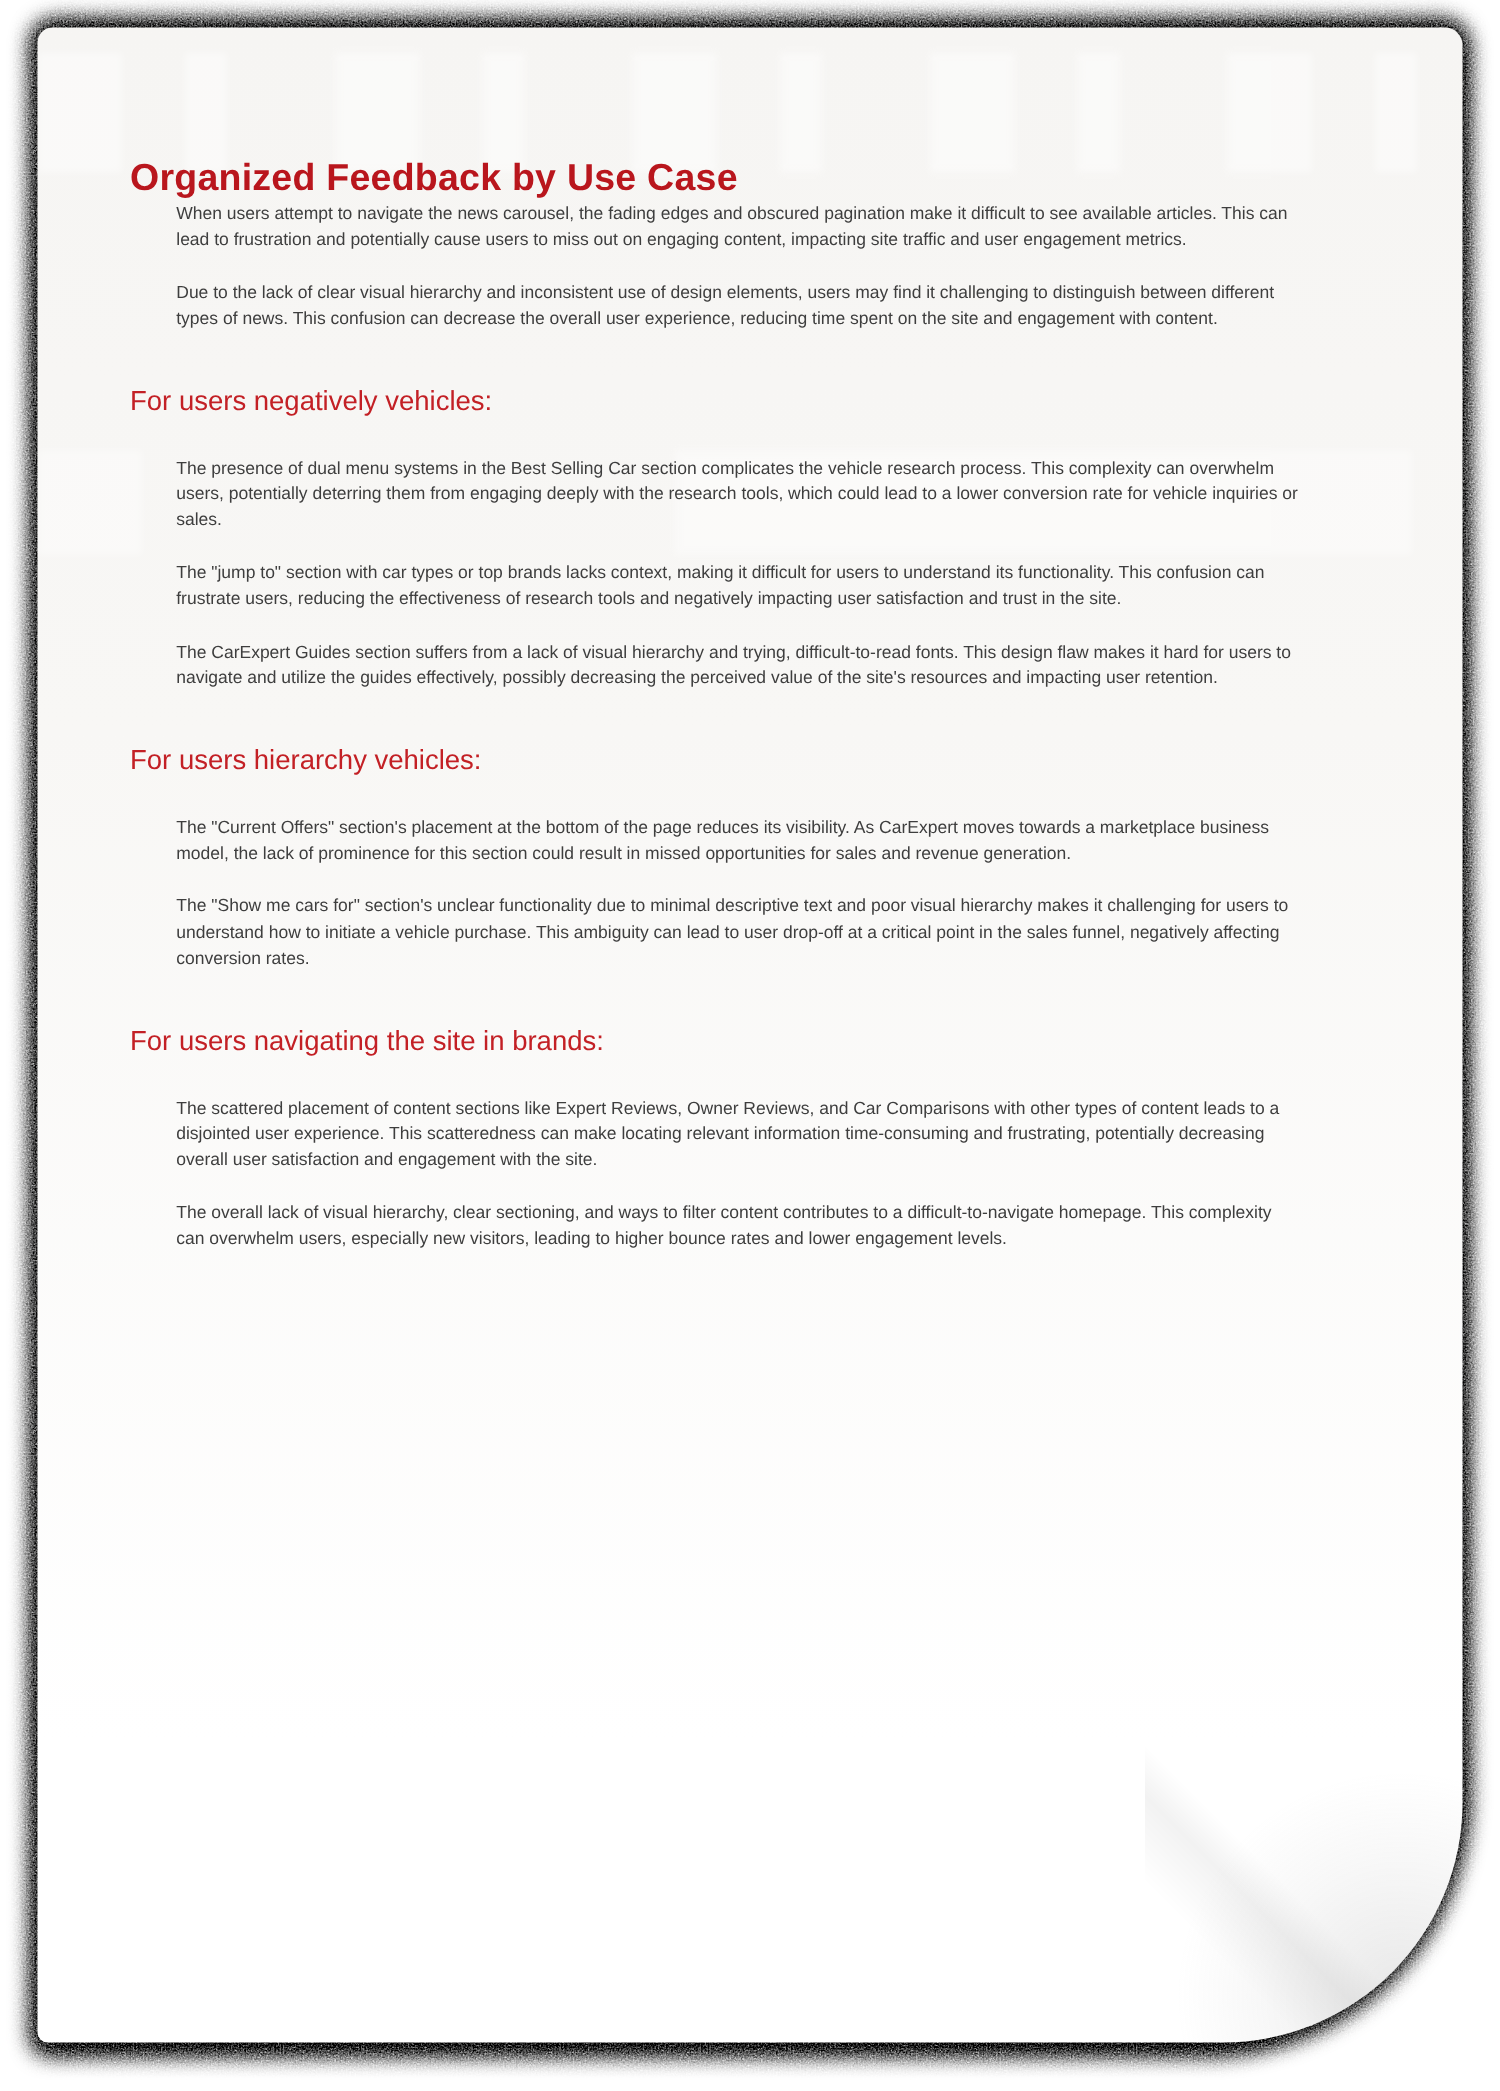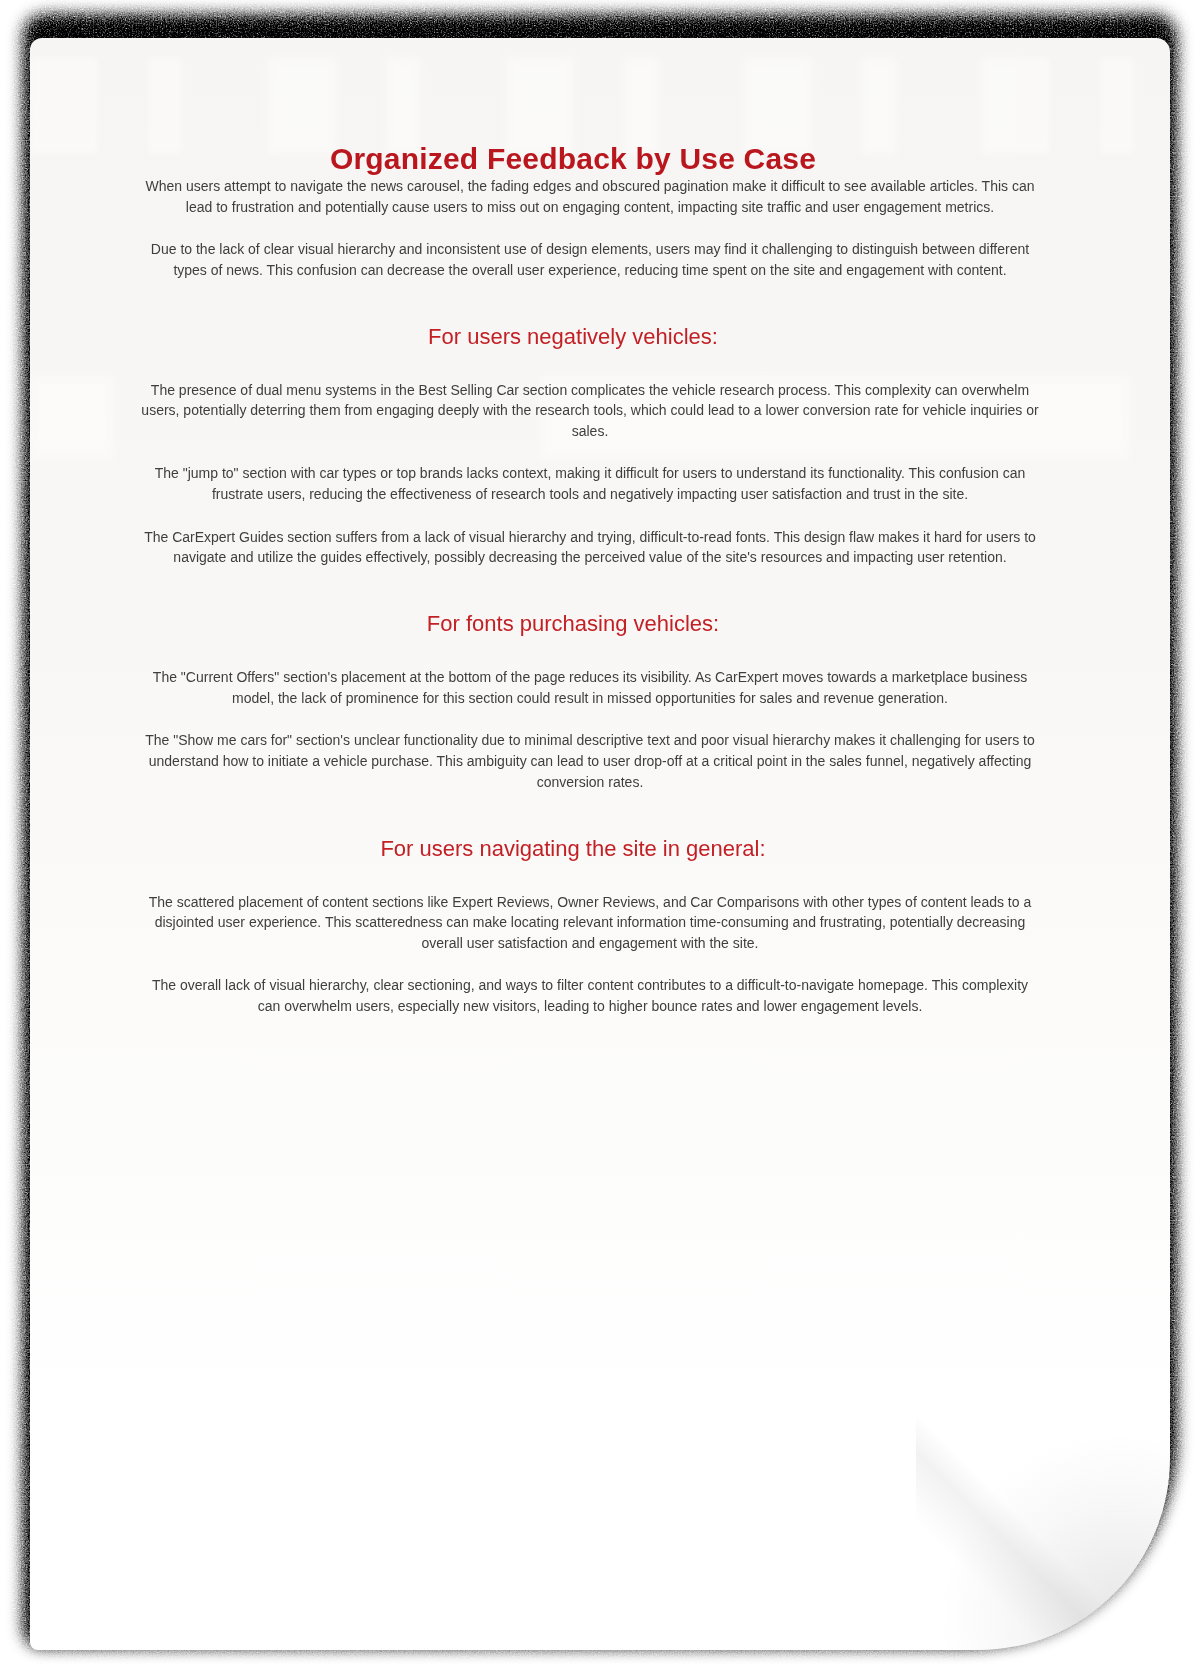--- a/index.html
+++ b/index.html
@@ -26,31 +26,30 @@
     width: 1152px;
     height: 1630px;
     background: var(--shadow, #0a0a0a);
     border-radius: 20px 22px 212px 16px;
     filter: url(#grainShadow);
   }
 
   .page {
     position: absolute;
     left: 30px;
-    top: 38px;
+    top: 22px;
     width: 1140px;
     height: 1612px;
     background: linear-gradient(180deg,
       var(--page-top, #f6f5f3) 0%,
       #f8f7f5 35%,
       var(--page-bottom, #ffffff) 85%);
     border-radius: 12px 14px 192px 8px;
     box-shadow: 0 0 14px rgba(0,0,0,0.28);
     overflow: hidden;
-    text-align: center;
   }
 
   
   .ghost {
     position: absolute;
     left: 0;
     right: 0;
     pointer-events: none;
     filter: blur(3px);
     opacity: 0.55;
@@ -151,27 +150,27 @@
       </div>
 
       <div class="section">
         <h2>For users negatively vehicles:</h2>
         <p>The presence of dual menu systems in the Best Selling Car section complicates the vehicle research process. This complexity can overwhelm users, potentially deterring them from engaging deeply with the research tools, which could lead to a lower conversion rate for vehicle inquiries or sales.</p>
         <p>The "jump to" section with car types or top brands lacks context, making it difficult for users to understand its functionality. This confusion can frustrate users, reducing the effectiveness of research tools and negatively impacting user satisfaction and trust in the site.</p>
         <p>The CarExpert Guides section suffers from a lack of visual hierarchy and trying, difficult-to-read fonts. This design flaw makes it hard for users to navigate and utilize the guides effectively, possibly decreasing the perceived value of the site's resources and impacting user retention.</p>
       </div>
 
       <div class="section">
-        <h2>For fonts purchasing vehicles:</h2>
+        <h2>For users hierarchy vehicles:</h2>
         <p>The "Current Offers" section's placement at the bottom of the page reduces its visibility. As CarExpert moves towards a marketplace business model, the lack of prominence for this section could result in missed opportunities for sales and revenue generation.</p>
         <p>The "Show me cars for" section's unclear functionality due to minimal descriptive text and poor visual hierarchy makes it challenging for users to understand how to initiate a vehicle purchase. This ambiguity can lead to user drop-off at a critical point in the sales funnel, negatively affecting conversion rates.</p>
       </div>
 
       <div class="section">
-        <h2>For users navigating the site in general:</h2>
+        <h2>For users navigating the site in brands:</h2>
         <p>The scattered placement of content sections like Expert Reviews, Owner Reviews, and Car Comparisons with other types of content leads to a disjointed user experience. This scatteredness can make locating relevant information time-consuming and frustrating, potentially decreasing overall user satisfaction and engagement with the site.</p>
         <p>The overall lack of visual hierarchy, clear sectioning, and ways to filter content contributes to a difficult-to-navigate homepage. This complexity can overwhelm users, especially new visitors, leading to higher bounce rates and lower engagement levels.</p>
       </div>
     </div>
 
     <div class="curl-shade"></div>
   </div>
 </div>
 
 </body></html>

